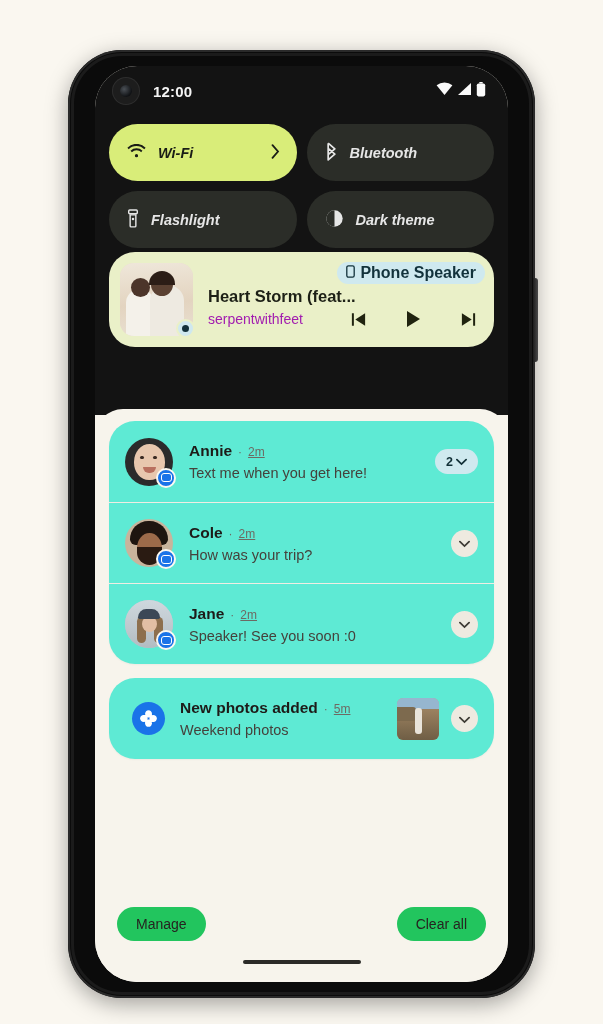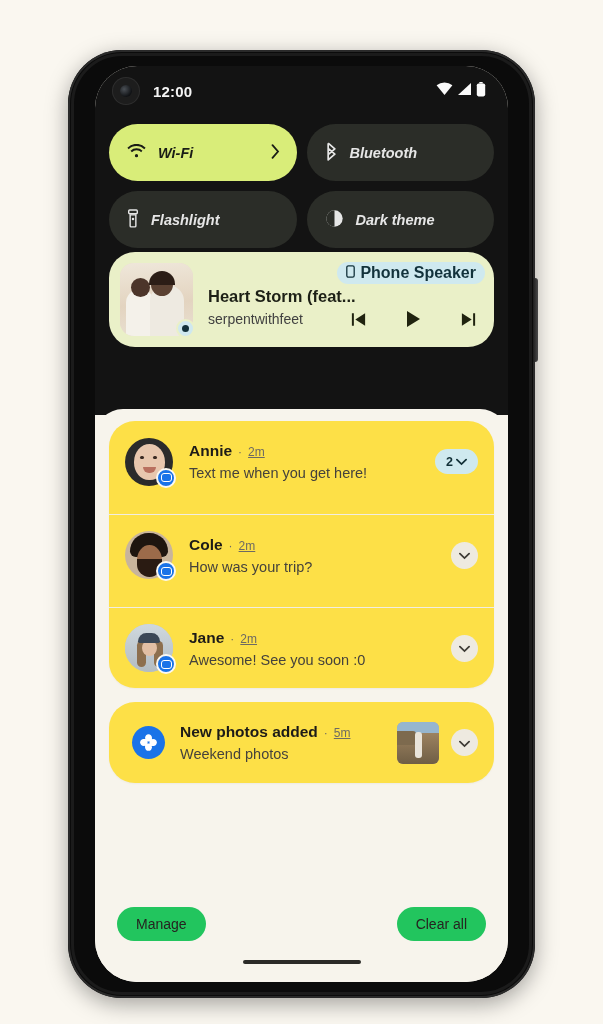--- a/index.html
+++ b/index.html
@@ -113,43 +113,43 @@
     border-radius:12px; height:22px; padding:0 9px;
     display:flex; align-items:center; gap:5px;
     font-size:16px; font-weight:700; white-space:nowrap;
   }
   .track-title{
     position:absolute; left:15px; top:24px;
     font-size:16.5px; font-weight:700; color:#1d2016; white-space:nowrap;
   }
   .track-artist{
     position:absolute; left:15px; top:48px;
-    font-size:14px; color:#404040; white-space:nowrap;
+    font-size:14px; color:#a21caf; white-space:nowrap;
   }
   .media-controls{
     position:absolute; right:6px; bottom:8px;
     display:flex; align-items:center; gap:38px;
   }
   .mbtn{ background:none; border:none; padding:0; cursor:pointer; line-height:0; }
 
   
   .notif-area{
     position:absolute; left:0; top:343px; width:413px; height:573px;
     background:#f7f4ec;
     border-radius:28px 28px 0 0;
   }
   .notif-group{
     margin:12px 14px 0 14px; width:385px;
-    background:#fde047; border-radius:26px; overflow:hidden;
+    background:#5eead4; border-radius:26px; overflow:hidden;
     box-shadow:0 1px 2px rgba(0,0,0,.04);
   }
   .notif-row{
     position:relative; height:81px; display:flex; align-items:center; padding:0 16px;
   }
-  .notif-row + .notif-row{ border-top:1px solid #f1ede3;margin-top:12px; }
+  .notif-row + .notif-row{ border-top:1px solid #f1ede3; }
 
   .avatar{
     position:relative; width:48px; height:48px; flex:0 0 48px; border-radius:50%;
     overflow:visible;
   }
   .avatar-img{ width:48px; height:48px; border-radius:50%; overflow:hidden; position:relative; }
   .av-a{ background:#2b2b2b; }
   .av-a .face{ position:absolute; left:9px; top:6px; width:31px; height:36px; border-radius:50% 50% 48% 48%; background:#e8c7ae; }
   .av-a .eye{ position:absolute; width:4px;height:3px;background:#3a2a22;border-radius:2px; }
   .av-a .mouth{ position:absolute; left:18px; top:29px; width:13px;height:6px;border-radius:0 0 7px 7px;background:#b9705f; }
@@ -439,21 +439,21 @@
             <div class="app-dot">
                 <div class="bub"></div>
               </div>
           </div>
           <div class="notif-text">
             <div class="notif-title-line">
               <span class="notif-name">Jane</span>
               <span class="notif-dot">·</span>
               <span class="notif-time">2m</span>
             </div>
-            <div class="notif-msg">Awesome! See you soon :0</div>
+            <div class="notif-msg">Speaker! See you soon :0</div>
           </div>
           <div class="chev-btn">
             <span>
               <svg width="11" height="8" viewBox="0 0 12 8">
                   <path d="M1 1.5 6 6.3 11 1.5" stroke="#3e3b35" stroke-width="1.9" fill="none" stroke-linecap="round"></path>
                 </svg>
             </span>
           </div>
         </div>
       </div>

